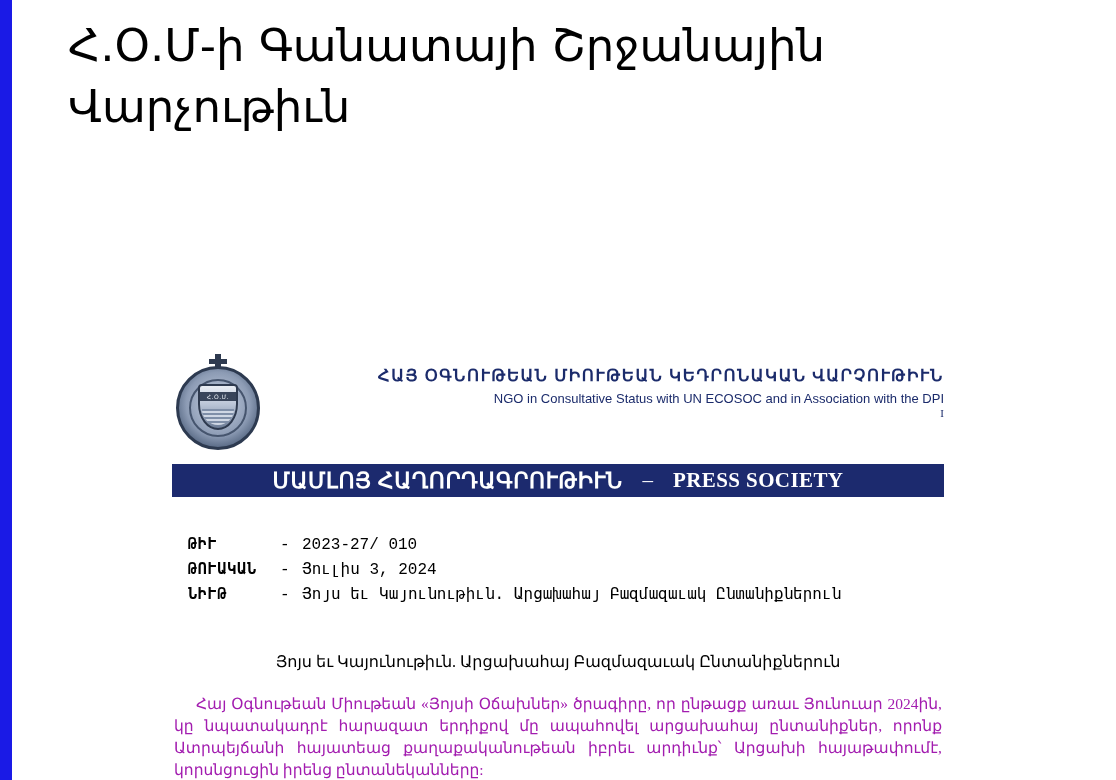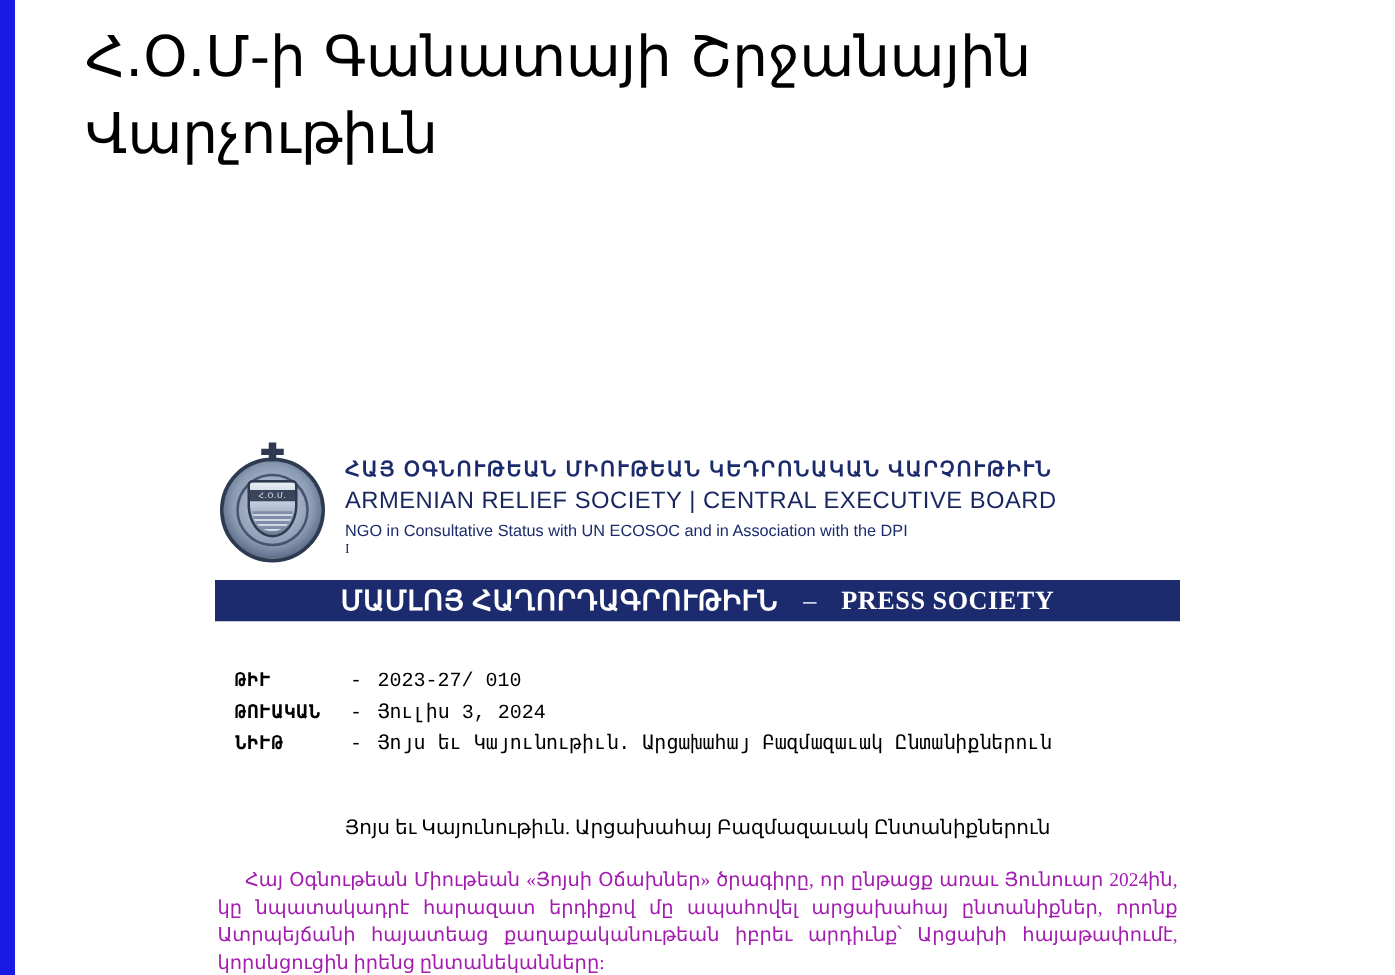--- a/index.html
+++ b/index.html
@@ -110,21 +110,21 @@
     content: "";
     position: absolute;
     left: -6px; top: 5px;
     width: 18px; height: 5px;
     background: #2e3a4f;
   }
   .head-text {
     flex: 1 1 auto;
     padding-left: 12px;
     padding-top: 14px;
-    text-align: left;
+    text-align: right;
   }
   .org-hy {
     font-family: "Liberation Serif", serif;
     font-size: 16.5px;
     letter-spacing: 1.6px;
     color: #1b2b6b;
     font-weight: 700;
     white-space: nowrap;
   }
   .org-en {
@@ -232,21 +232,20 @@
         <div class="cross"></div>
         <div class="ring"></div>
         <div class="shield">
           <div class="band">Հ.Օ.Մ.</div>
           <div class="waves"></div>
         </div>
       </div>
 
       <div class="head-text">
         <div class="org-hy">ՀԱՅ ՕԳՆՈՒԹԵԱՆ ՄԻՈՒԹԵԱՆ ԿԵԴՐՈՆԱԿԱՆ ՎԱՐՉՈՒԹԻՒՆ</div>
-        <div class="org-en">ARMENIAN RELIEF SOCIETY | CENTRAL EXECUTIVE BOARD</div>
         <div class="org-sub">NGO in Consultative Status with UN ECOSOC and in Association with the DPI</div>
         <div class="org-tick">I</div>
       </div>
     </div>
 
     <div class="press-bar">
       <span class="hy">ՄԱՄԼՈՅ ՀԱՂՈՐԴԱԳՐՈՒԹԻՒՆ</span>
       <span class="dash">–</span>
       <span class="en">PRESS SOCIETY</span>
     </div>

